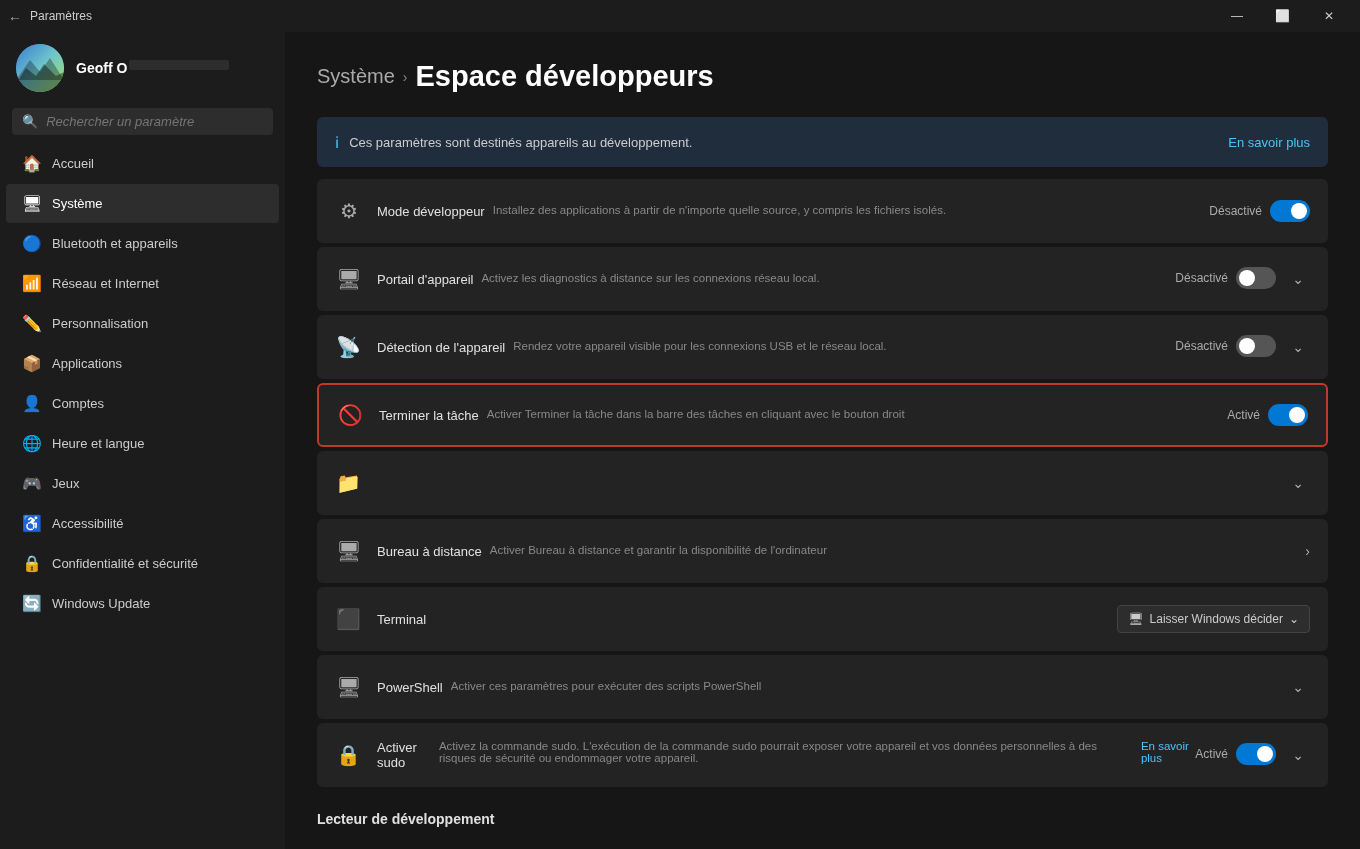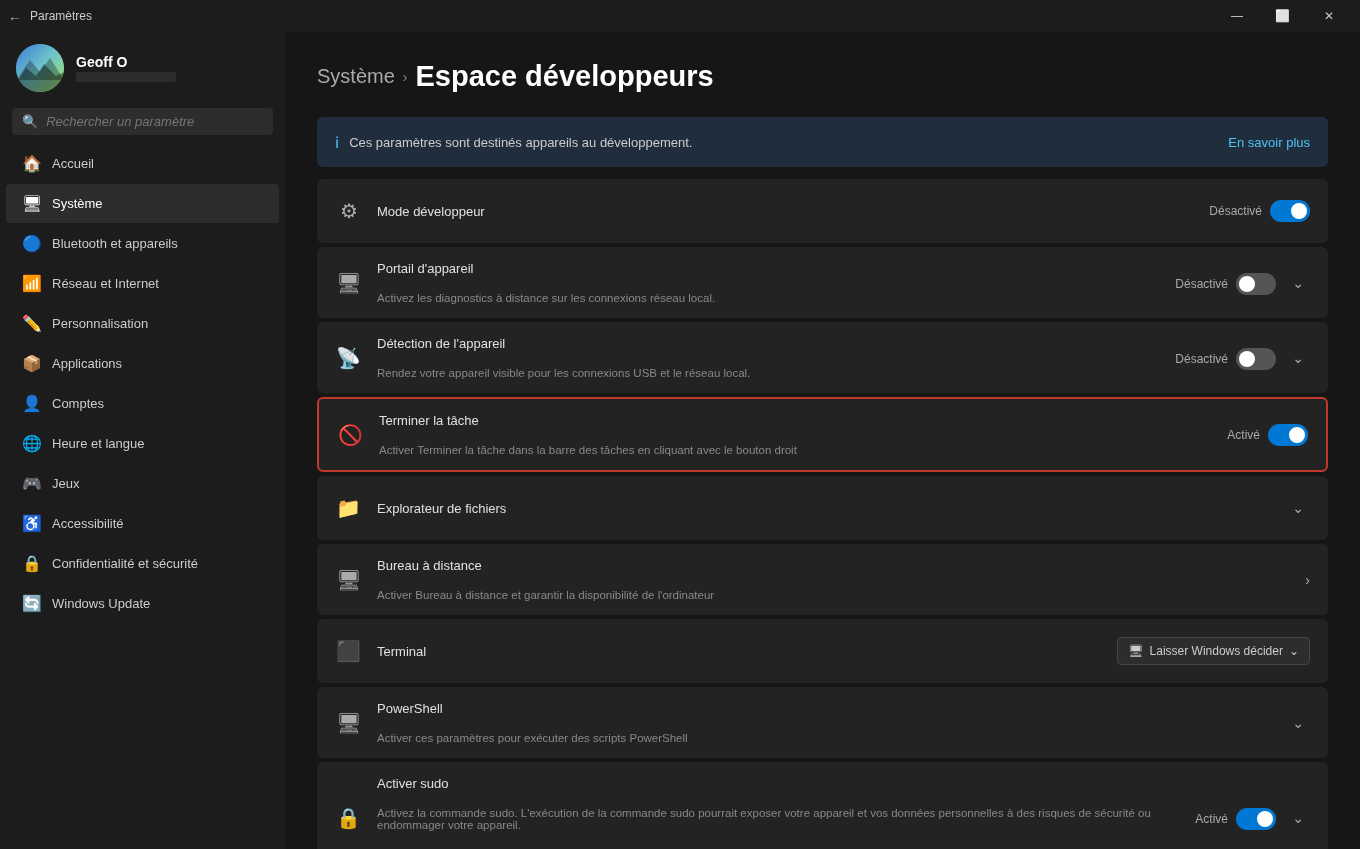--- a/index.html
+++ b/index.html
@@ -83,21 +83,21 @@
       height: 48px;
       border-radius: 50%;
       overflow: hidden;
       flex-shrink: 0;
       background: linear-gradient(135deg, #3a7bd5, #6ec6ca, #a8e063);
       display: flex;
       align-items: center;
       justify-content: center;
     }
     .user-avatar svg { width: 48px; height: 48px; }
-    .user-info { display: flex; flex-direction: column; gap: 2px; }
+    .user-info { display: flex; flex-direction: row; gap: 2px; }
     .user-name { font-size: 14px; font-weight: 600; color: #fff; }
     .user-tag { font-size: 11px; color: #888; background: #2d2d2d; height: 10px; width: 100px; border-radius: 2px; }
 
     
     .search-box {
       margin: 0 12px 8px 12px;
       display: flex;
       align-items: center;
       background: #2d2d2d;
       border-radius: 4px;
@@ -188,26 +188,26 @@
       gap: 14px;
       flex: 1;
     }
     .setting-row-icon {
       color: #aaa;
       font-size: 20px;
       width: 28px;
       text-align: center;
       flex-shrink: 0;
     }
-    .setting-row-text { display: flex; flex-direction: column; gap: 16px; }
+    .setting-row-text { display: flex; flex-direction: row; gap: 8px; }
     .setting-row-title { font-size: 13px; color: #e0e0e0; font-weight: 500; }
     .setting-row-desc { font-size: 11.5px; color: #888; }
     .setting-row-right {
       display: flex;
-      align-items: flex-end;
+      align-items: flex-start;
       gap: 10px;
       flex-shrink: 0;
     }
 
     
     .toggle-wrapper { display: flex; align-items: center; gap: 8px; }
     .toggle-label { font-size: 12px; color: #aaa; }
     .toggle {
       width: 40px;
       height: 22px;
@@ -386,20 +386,21 @@
       </div>
       <a class="info-link" href="#">En savoir plus</a>
     </div>
 
     <div id="settings-list">
         <div class="setting-row">
     <div class="setting-row-left">
       <span class="setting-row-icon">⚙</span>
       <div class="setting-row-text">
         <span class="setting-row-title">Mode développeur</span>
+        <span class="setting-row-desc">Installez des applications à partir de n'importe quelle source, y compris les fichiers isolés.</span>
 
       </div>
     </div>
     <div class="setting-row-right">
       <div class="toggle-wrapper">
       <span class="toggle-label">Désactivé</span>
       <div class="toggle on">
         <div class="toggle-thumb"></div>
       </div>
     </div>
@@ -458,21 +459,20 @@
       <div class="toggle on">
         <div class="toggle-thumb"></div>
       </div>
     </div>
     </div>
   </div>
         <div class="setting-row">
     <div class="setting-row-left">
       <span class="setting-row-icon">📁</span>
       <div class="setting-row-text">
-        <span class="setting-row-title">Explorateur de fichiers</span>
 
       </div>
     </div>
     <div class="setting-row-right">
       <div class="chevron-btn">⌄</div>
     </div>
   </div>
         <div class="setting-row">
     <div class="setting-row-left">
       <span class="setting-row-icon">🖥</span>

